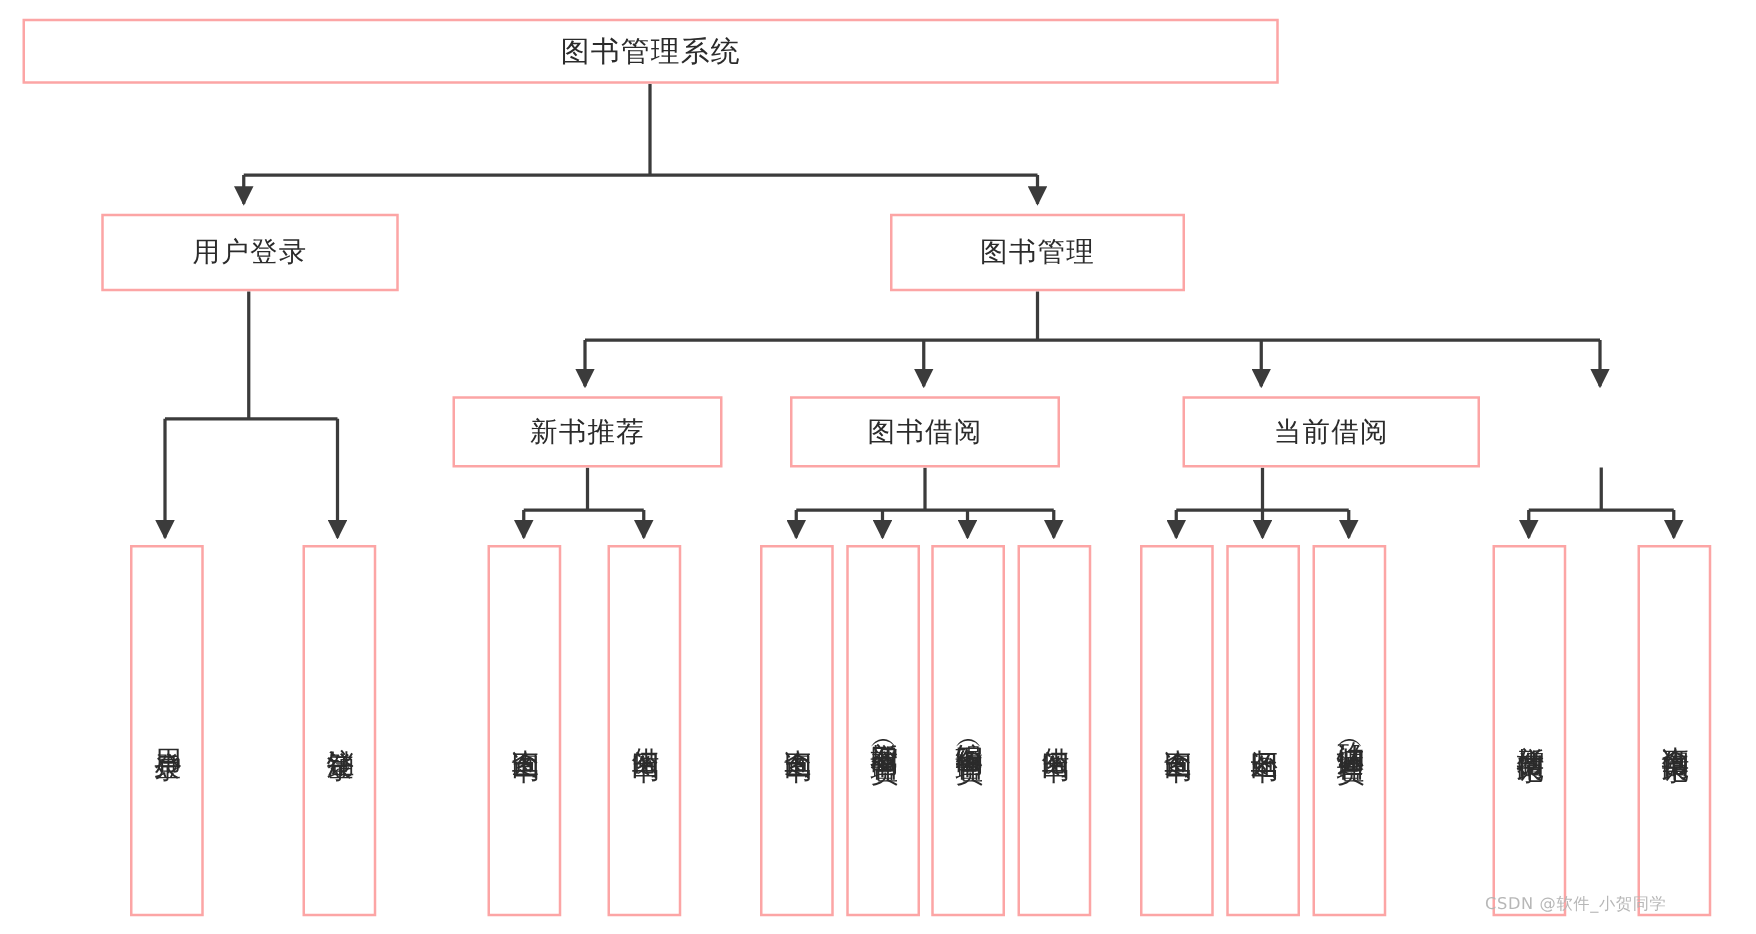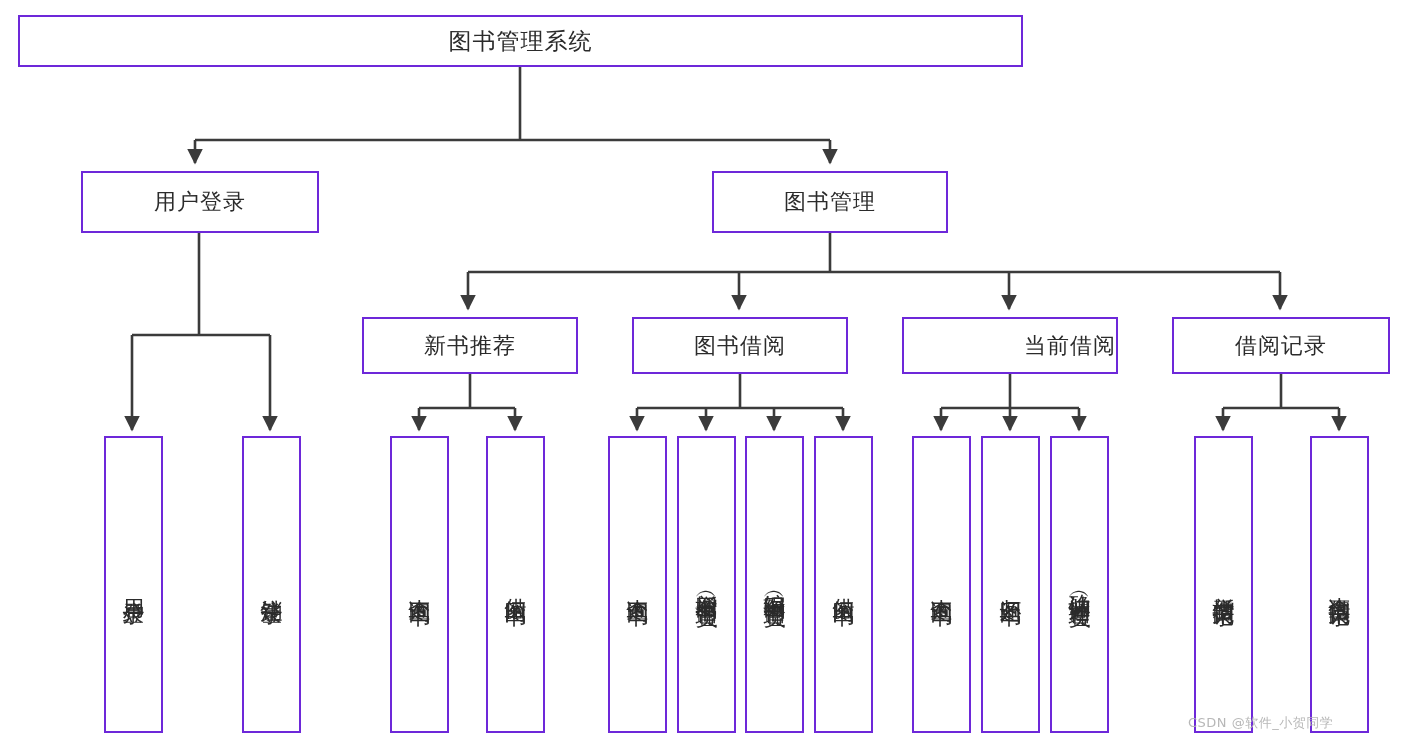--- a/index.html
+++ b/index.html
@@ -25,21 +25,21 @@
     left: 0;
     top: 0;
     width: 1405px;
     height: 747px;
     pointer-events: none;
   }
   .node {
     position: absolute;
     box-sizing: border-box;
     background: #ffffff;
-    border: 2px solid #6d28d9;
+    border: 2px solid #fca5a5;
     display: flex;
     align-items: center;
     justify-content: center;
     color: #2b2b2b;
   }
   .node.horiz {
     font-size: 22px;
     letter-spacing: 1px;
   }
   .node.root {
@@ -139,27 +139,24 @@
   </div>
 
   <div class="node horiz" style="left:362px; top:317px; width:216px; height:57px;">
     <span class="label">新书推荐</span>
   </div>
 
   <div class="node horiz" style="left:632px; top:317px; width:216px; height:57px;font-family:Liberation Serif, serif;">
     <span class="label">图书借阅</span>
   </div>
 
-  <div class="node horiz" style="left:902px; top:317px; width:216px; height:57px;justify-content:flex-end;">
+  <div class="node horiz" style="left:946px; top:317px; width:238px; height:57px;">
     <span class="label">当前借阅</span>
   </div>
 
-  <div class="node horiz" style="left:1172px; top:317px; width:218px; height:57px;">
-    <span class="label">借阅记录</span>
-  </div>
 
   <div class="node vert" style="left:104px; top:436px; width:59px; height:297px;">
     <span class="label">用户登录</span>
   </div>
 
   <div class="node vert" style="left:242px; top:436px; width:59px; height:297px;">
     <span class="label">注销登录</span>
   </div>
 
   <div class="node vert" style="left:390px; top:436px; width:59px; height:297px;">

